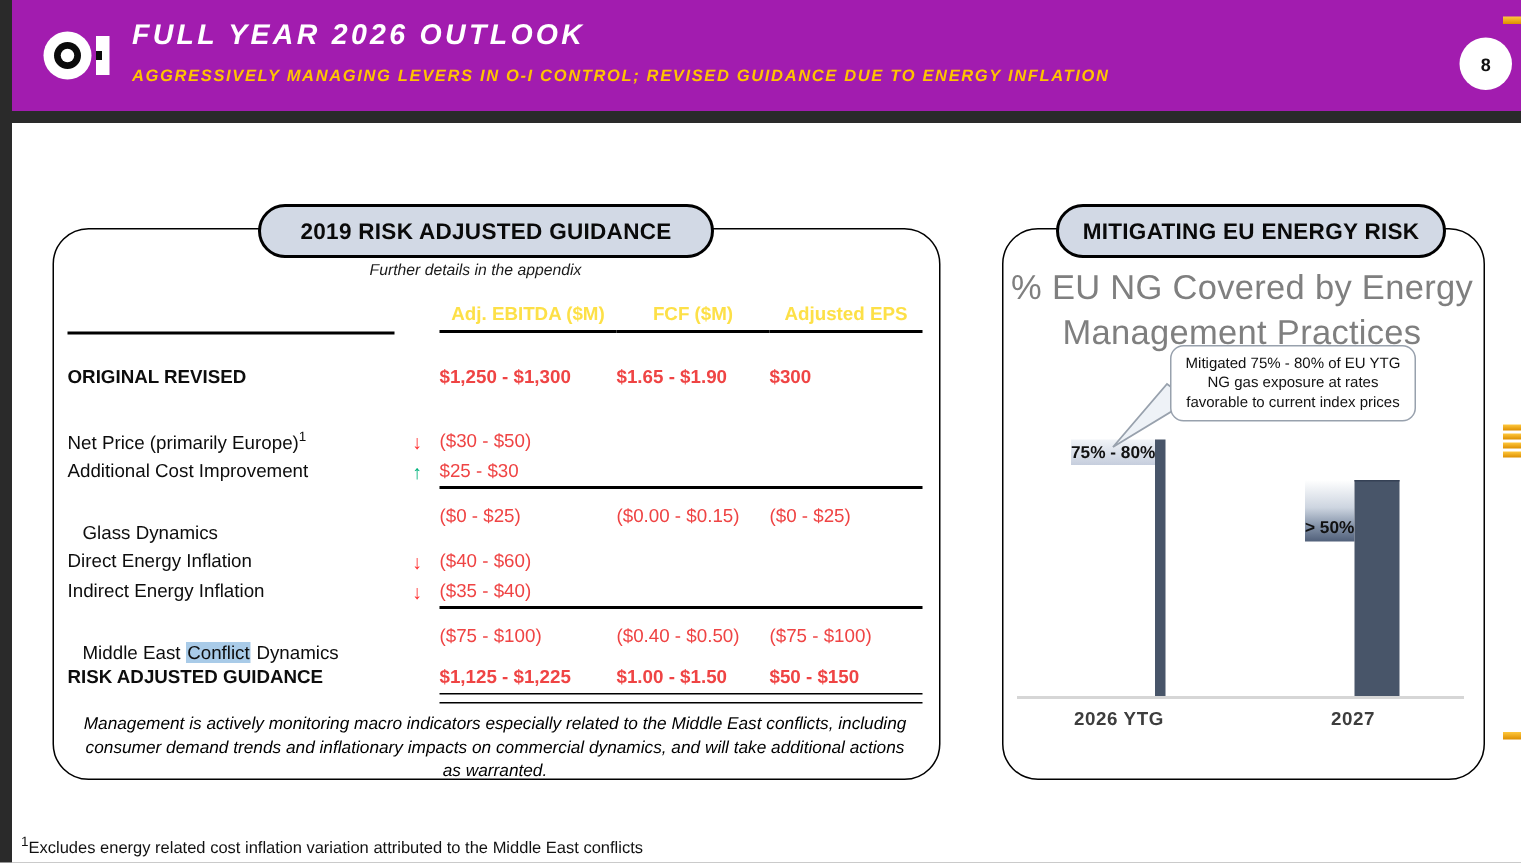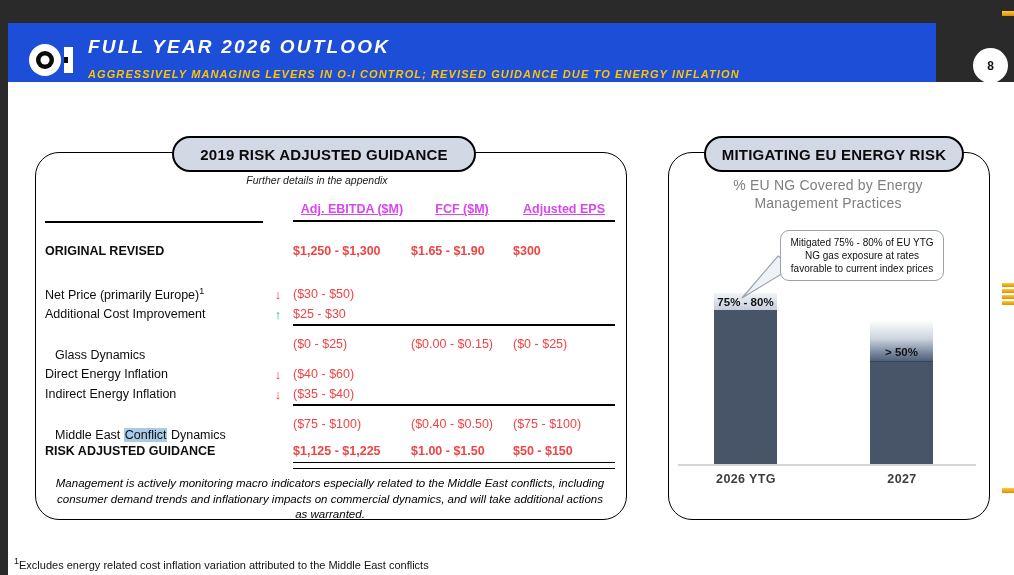--- a/index.html
+++ b/index.html
@@ -4,21 +4,21 @@
 <style>
   html,body{margin:0;padding:0;}
   body{
     width:1014px;height:575px;position:relative;overflow:hidden;
     background:#2a2a2a;
     font-family:"Liberation Sans", sans-serif;
     -webkit-font-smoothing:antialiased;
   }
   
   .slide-body{position:absolute;left:8px;top:82px;width:1006px;height:493px;background:#ffffff;}
-  .hdr{position:absolute;left:8px;top:23px;width:928px;height:74px;background:#1d4ed8;}
+  .hdr{position:absolute;left:8px;top:0;width:1006px;height:74px;background:#a21caf;}
   .hdr-title{position:absolute;left:80px;top:13px;color:#ffffff;font-size:19px;font-weight:800;letter-spacing:2.2px;font-style:italic;}
   .hdr-sub{position:absolute;left:80px;top:45px;color:#FFC400;font-size:11px;font-weight:700;font-style:italic;letter-spacing:1.1px;}
   .logo{position:absolute;left:20px;top:17px;}
   .page-circle{position:absolute;left:965px;top:25px;width:35px;height:35px;border-radius:50%;background:#ffffff;
     display:flex;align-items:center;justify-content:center;font-size:12px;font-weight:600;color:#111;}
   
   .edge-dash{position:absolute;left:1002px;width:12px;height:5px;background:linear-gradient(#FFC83D,#DD8F00);}
   .edge-burger{position:absolute;left:1002px;top:283px;display:flex;flex-direction:column;gap:2px;}
   .edge-burger div{width:12px;height:4px;background:linear-gradient(#FFC83D,#DD8F00);}
   
@@ -29,42 +29,42 @@
     display:flex;align-items:center;justify-content:center;font-weight:800;font-size:15px;color:#0a0a0a;letter-spacing:.2px;}
   .pill-left{left:172px;top:136px;width:300px;height:32px;}
   .pill-right{left:704px;top:136px;width:256px;height:32px;}
   .appendix-note{position:absolute;left:35px;top:174px;width:564px;text-align:center;
     font-size:10.5px;font-style:italic;color:#1a1a1a;}
   
   .gtable{position:absolute;left:45px;top:198px;width:570px;}
   .trow{display:grid;grid-template-columns:218px 30px 118px 102px 102px;align-items:center;}
   .h22{height:22px;} .h20{height:20px;} .sp20{height:20px;} .sp22{height:22px;} .sp18{height:18px;} .sp14{height:14px;}
   .thead .cell-label{border-bottom:2px solid #000;height:100%;}
-  .thead .col-h{border-bottom:2px solid #000;text-align:center;font-weight:700;font-size:12.5px;padding:4px 0 4px 0;color:#d946ef;text-decoration:underline;}
+  .thead .col-h{border-bottom:2px solid #000;text-align:center;font-weight:700;font-size:12.5px;padding:4px 0 4px 0;color:#fde047;}
   .lbl{font-size:12.5px;color:#0d0d0d;}
   .lbl.ind{padding-left:10px;margin-top:22px;}
   .lbl.b, .val.b{font-weight:700;}
   .val{text-align:left;font-size:12.5px;color:#ef4444;}
   .arr{text-align:center;font-size:13px;font-weight:700;line-height:1;}
   .arr-dn{color:#FF2B2B;} .arr-up{color:#00B27C;}
   .tline{display:grid;grid-template-columns:218px 30px 118px 102px 102px;}
   .tline .rule{grid-column:3/6;border-top:2px solid #000;height:0;}
   .tline .drule{grid-column:3/6;height:5px;border-top:1.6px solid #000;border-bottom:1.6px solid #000;}
   .hl{background:#A9CBE8;padding:0 1px;}
   sup{font-size:9px;}
   .mgmt-note{position:absolute;left:55px;top:476px;width:550px;text-align:center;
     font-size:11.5px;font-style:italic;color:#000;line-height:1.35;}
   
   .chart-title{position:absolute;left:668px;top:176px;width:320px;text-align:center;
-    color:#7f7f7f;font-size:14px;line-height:1.32;letter-spacing:.2px;}
+    color:#7f7f7f;font-size:23px;line-height:1.32;letter-spacing:.2px;}
   .callout{position:absolute;left:780px;top:230px;width:154px;z-index:2;background:#fff;
     border:1px solid #98A1AD;border-radius:9px;padding:5px 4px;text-align:center;
     font-size:10px;color:#111;line-height:1.3;}
   .callout-tail{position:absolute;left:738px;top:254px;z-index:1;}
-  .bar{position:absolute;width:63px;display:flex;flex-direction:column;}
+  .bar{position:absolute;width:63px;display:flex;flex-direction:row;}
   .bar1{left:714px;top:293px;height:171px;}
   .bar2{left:870px;top:320px;height:144px;}
   .bar1-cap{height:17px;background:linear-gradient(#f1f4f8,#c6cedd);display:flex;align-items:center;justify-content:center;
     font-size:11.5px;font-weight:600;color:#111;}
   .bar1-body{flex:1;background:#485569;}
   .bar2-cap{height:38px;background:linear-gradient(to bottom,#ffffff 0%,#cdd5e0 45%,#8392a8 75%,#51607a 100%);
     display:flex;align-items:flex-end;justify-content:center;padding-bottom:3px;
     font-size:11.5px;font-weight:700;color:#111;}
   .bar2-body{flex:1;background:#485569;border-top:1.5px solid #354155;}
   .baseline{position:absolute;left:678px;top:464px;width:298px;height:1.5px;background:#d6d6d6;}

